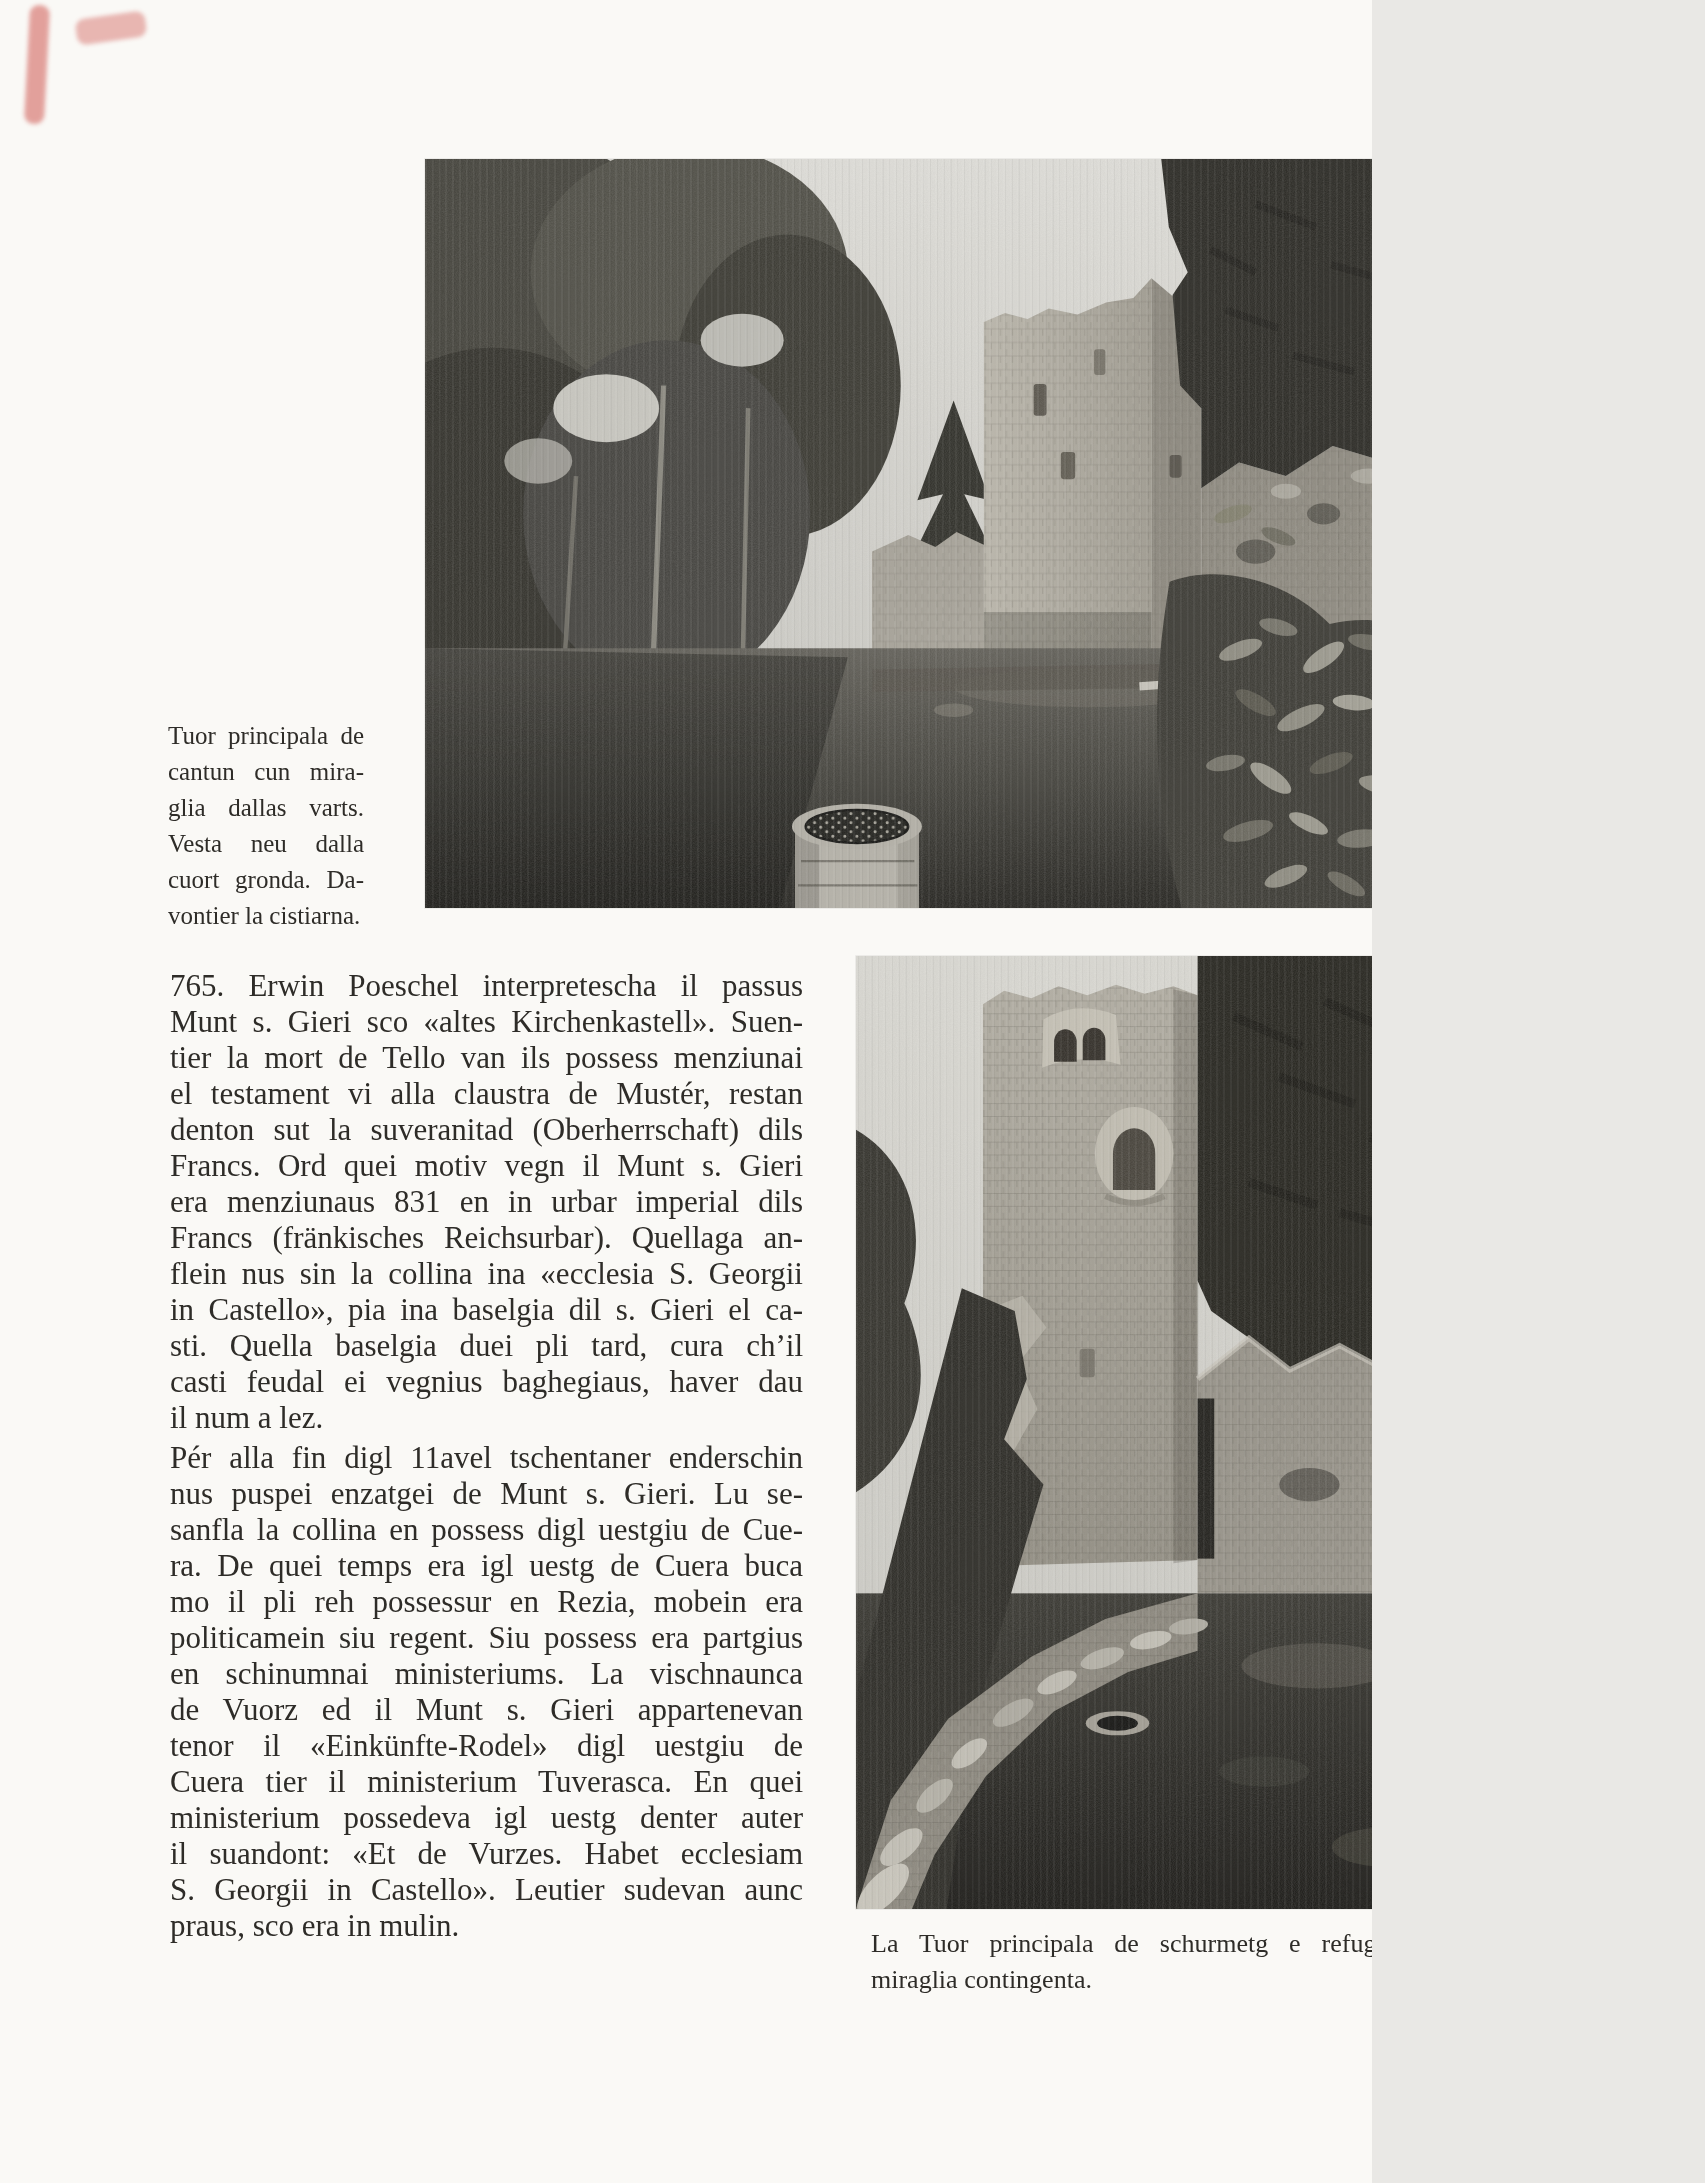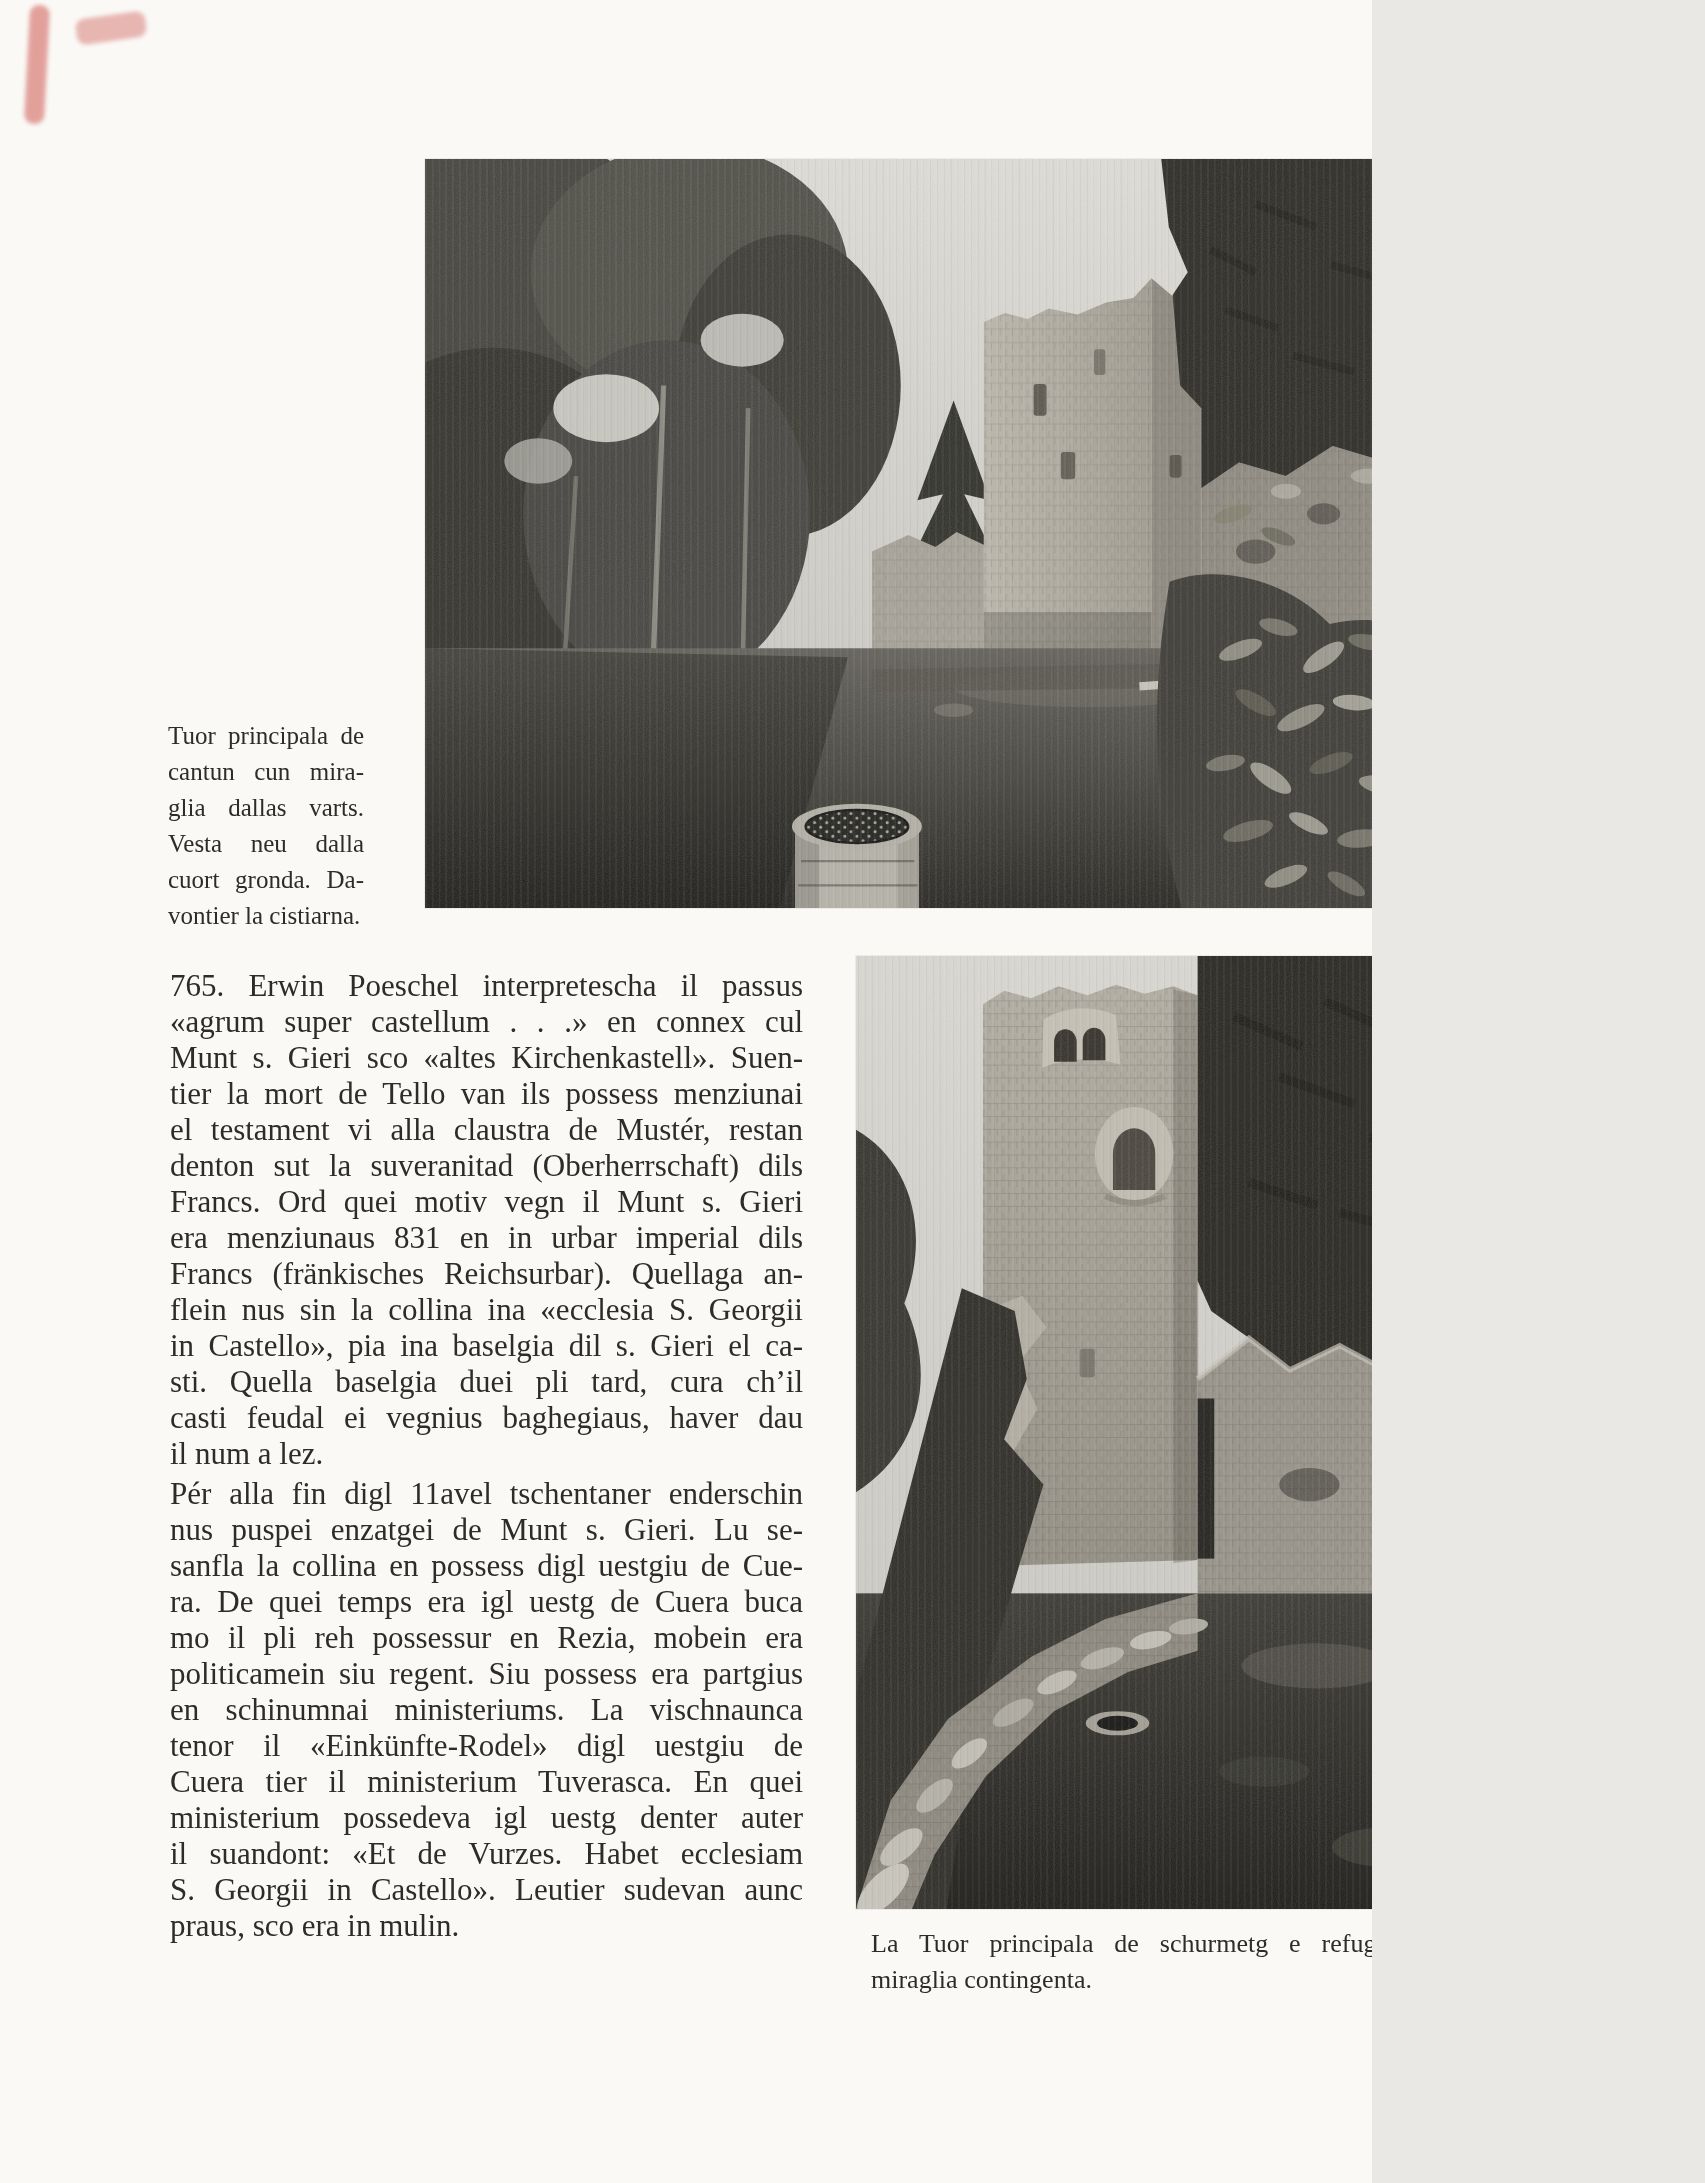--- a/index.html
+++ b/index.html
@@ -165,21 +165,20 @@
     <div class="cap-line">cantun cun mira-</div>
     <div class="cap-line">glia dallas varts.</div>
     <div class="cap-line">Vesta neu dalla</div>
     <div class="cap-line">cuort gronda. Da-</div>
     <div class="cap-line last">vontier la cistiarna.</div>
   </div>
 
   <div class="body-text">
     <p>
       <span class="bline" style="display:block">765. Erwin Poeschel interpretescha il passus</span>
-      <span class="bline" style="display:block">«agrum super castellum . . .» en connex cul</span>
       <span class="bline" style="display:block">Munt s. Gieri sco «altes Kirchenkastell». Suen-</span>
       <span class="bline" style="display:block">tier la mort de Tello van ils possess menziunai</span>
       <span class="bline" style="display:block">el testament vi alla claustra de Mustér, restan</span>
       <span class="bline" style="display:block">denton sut la suveranitad (Oberherrschaft) dils</span>
       <span class="bline" style="display:block">Francs. Ord quei motiv vegn il Munt s. Gieri</span>
       <span class="bline" style="display:block">era menziunaus 831 en in urbar imperial dils</span>
       <span class="bline" style="display:block">Francs (fränkisches Reichsurbar). Quellaga an-</span>
       <span class="bline" style="display:block">flein nus sin la collina ina «ecclesia S. Georgii</span>
       <span class="bline" style="display:block">in Castello», pia ina baselgia dil s. Gieri el ca-</span>
       <span class="bline" style="display:block">sti. Quella baselgia duei pli tard, cura ch’il</span>
@@ -187,20 +186,21 @@
       <span class="bline last" style="display:block">il num a lez.</span>
     </p>
     <p>
       <span class="bline" style="display:block">Pér alla fin digl 11avel tschentaner enderschin</span>
       <span class="bline" style="display:block">nus puspei enzatgei de Munt s. Gieri. Lu se-</span>
       <span class="bline" style="display:block">sanfla la collina en possess digl uestgiu de Cue-</span>
       <span class="bline" style="display:block">ra. De quei temps era igl uestg de Cuera buca</span>
       <span class="bline" style="display:block">mo il pli reh possessur en Rezia, mobein era</span>
       <span class="bline" style="display:block">politicamein siu regent. Siu possess era partgius</span>
       <span class="bline" style="display:block">en schinumnai ministeriums. La vischnaunca</span>
+      <span class="bline" style="display:block">de Vuorz ed il Munt s. Gieri appartenevan</span>
       <span class="bline" style="display:block">tenor il «Einkünfte-Rodel» digl uestgiu de</span>
       <span class="bline" style="display:block">Cuera tier il ministerium Tuverasca. En quei</span>
       <span class="bline" style="display:block">ministerium possedeva igl uestg denter auter</span>
       <span class="bline" style="display:block">il suandont: «Et de Vurzes. Habet ecclesiam</span>
       <span class="bline" style="display:block">S. Georgii in Castello». Leutier sudevan aunc</span>
       <span class="bline last" style="display:block">praus, sco era in mulin.</span>
     </p>
   </div>
 
   <figure class="photo right-photo" aria-label="Black-and-white photograph of the main defensive and refuge tower with its surrounding ring wall and conifers">

